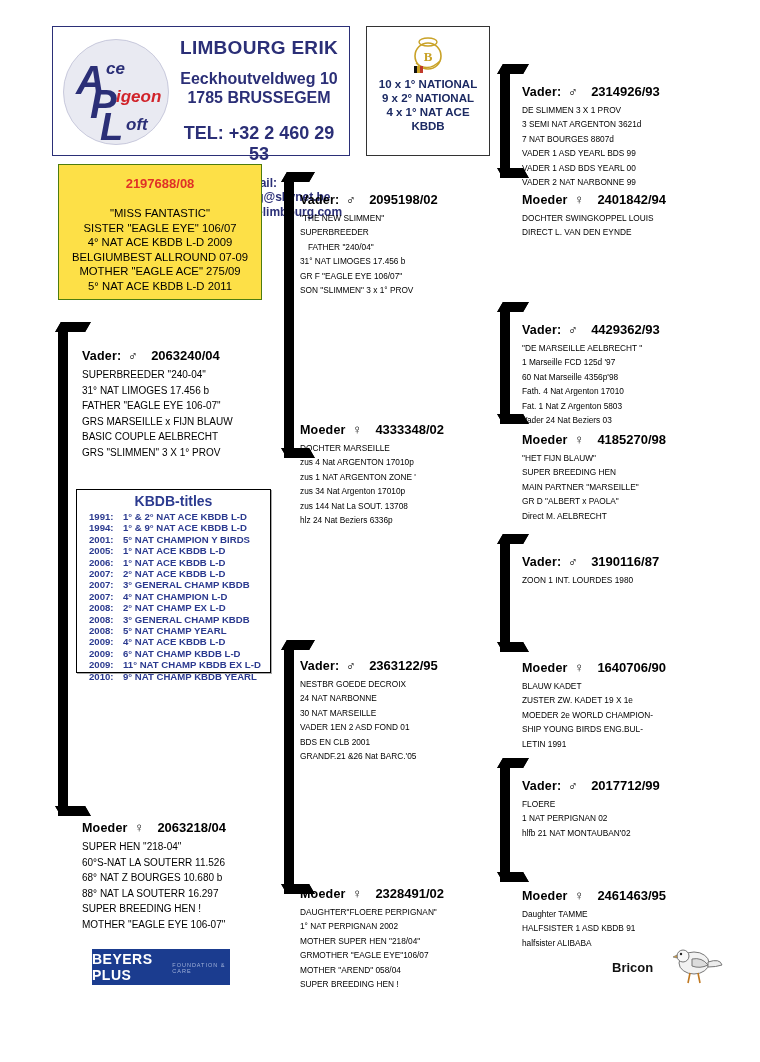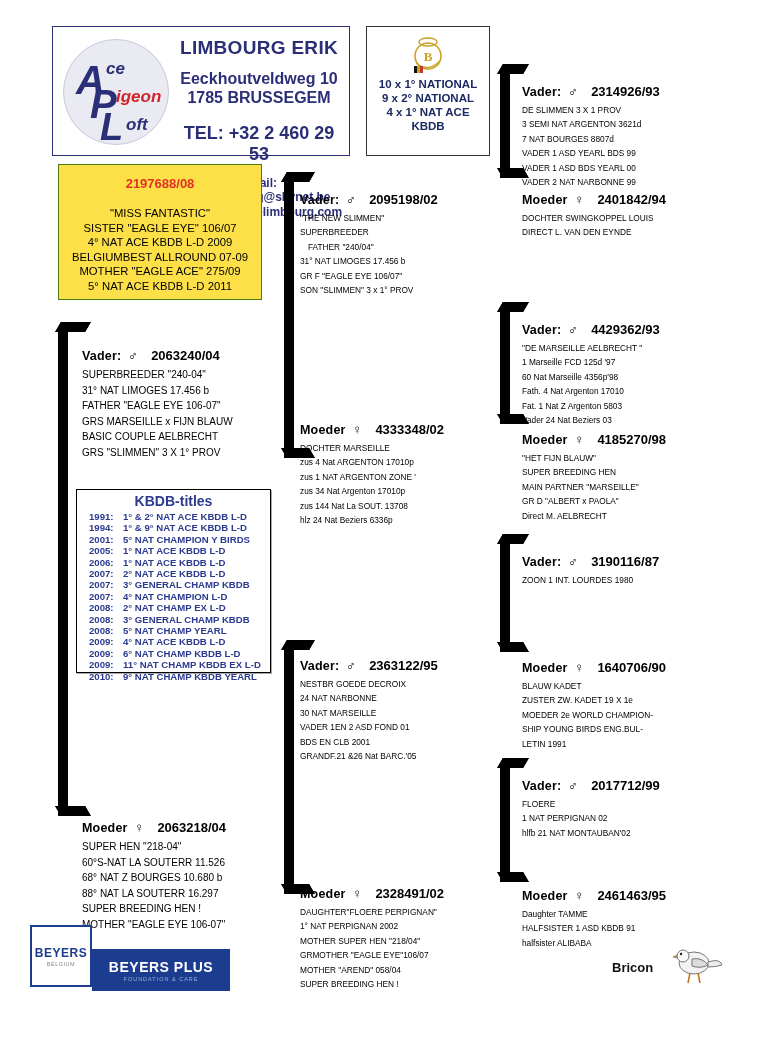--- a/index.html
+++ b/index.html
@@ -61,22 +61,22 @@
 
   
   .brk{position:absolute;border-color:#000;border-style:solid;}
 
   
   #beyers-logo{left:30px;top:925px;width:200px;height:58px;}
   #beyers-sq{position:absolute;left:0;top:0;width:58px;height:58px;border:2px solid #1b3c8f;background:#fff;
       display:flex;flex-direction:column;align-items:center;justify-content:center;}
   #beyers-sq .b1{color:#1b3c8f;font-weight:bold;font-size:12px;letter-spacing:.5px;}
   #beyers-sq .b2{color:#888;font-size:5.5px;letter-spacing:.5px;margin-top:1px;}
-  #beyers-bar{position:absolute;left:62px;top:24px;width:138px;height:42px;background:#1b3c8f;
-      display:flex;flex-direction:column;align-items:center;justify-content:center;}
+  #beyers-bar{position:absolute;left:62px;top:24px;width:138px;height:36px;background:#1b3c8f;
+      display:flex;flex-direction:row;align-items:center;justify-content:center;}
   #beyers-bar .t1{color:#fff;font-weight:bold;font-size:14px;letter-spacing:.5px;}
   #beyers-bar .t2{color:#9fb0d8;font-size:5.5px;letter-spacing:1px;margin-top:1px;}
   #bricon{left:612px;top:960px;font-size:13px;font-weight:bold;color:#111;}
   #bricon-bird{position:absolute;left:672px;top:945px;width:52px;height:42px;}
 </style>
 </head>
 <body>
 
 <div class="abs" id="loft-card">
   <div id="loft-logo">
@@ -375,24 +375,20 @@
     <span class="ring">2461463/95</span>
   </div>
   <div class="body e-m">
     <div>Daughter TAMME</div>
     <div>HALFSISTER 1 ASD KBDB 91</div>
     <div>halfsister ALIBABA</div>
   </div>
 </div>
 
 <div class="abs" id="beyers-logo">
-  <div id="beyers-sq">
-    <div class="b1">BEYERS</div>
-    <div class="b2">BELGIUM</div>
-  </div>
   <div id="beyers-bar">
     <div class="t1">BEYERS PLUS</div>
     <div class="t2">FOUNDATION &amp; CARE</div>
   </div>
 </div>
 
 <div class="abs" id="bricon">Bricon</div>
 <div class="abs" id="bricon-bird">
   <svg width="52" height="42" viewBox="0 0 52 42">
     <ellipse cx="22" cy="18" rx="15" ry="11" fill="#f2f2f2" stroke="#777" stroke-width="1"></ellipse>

